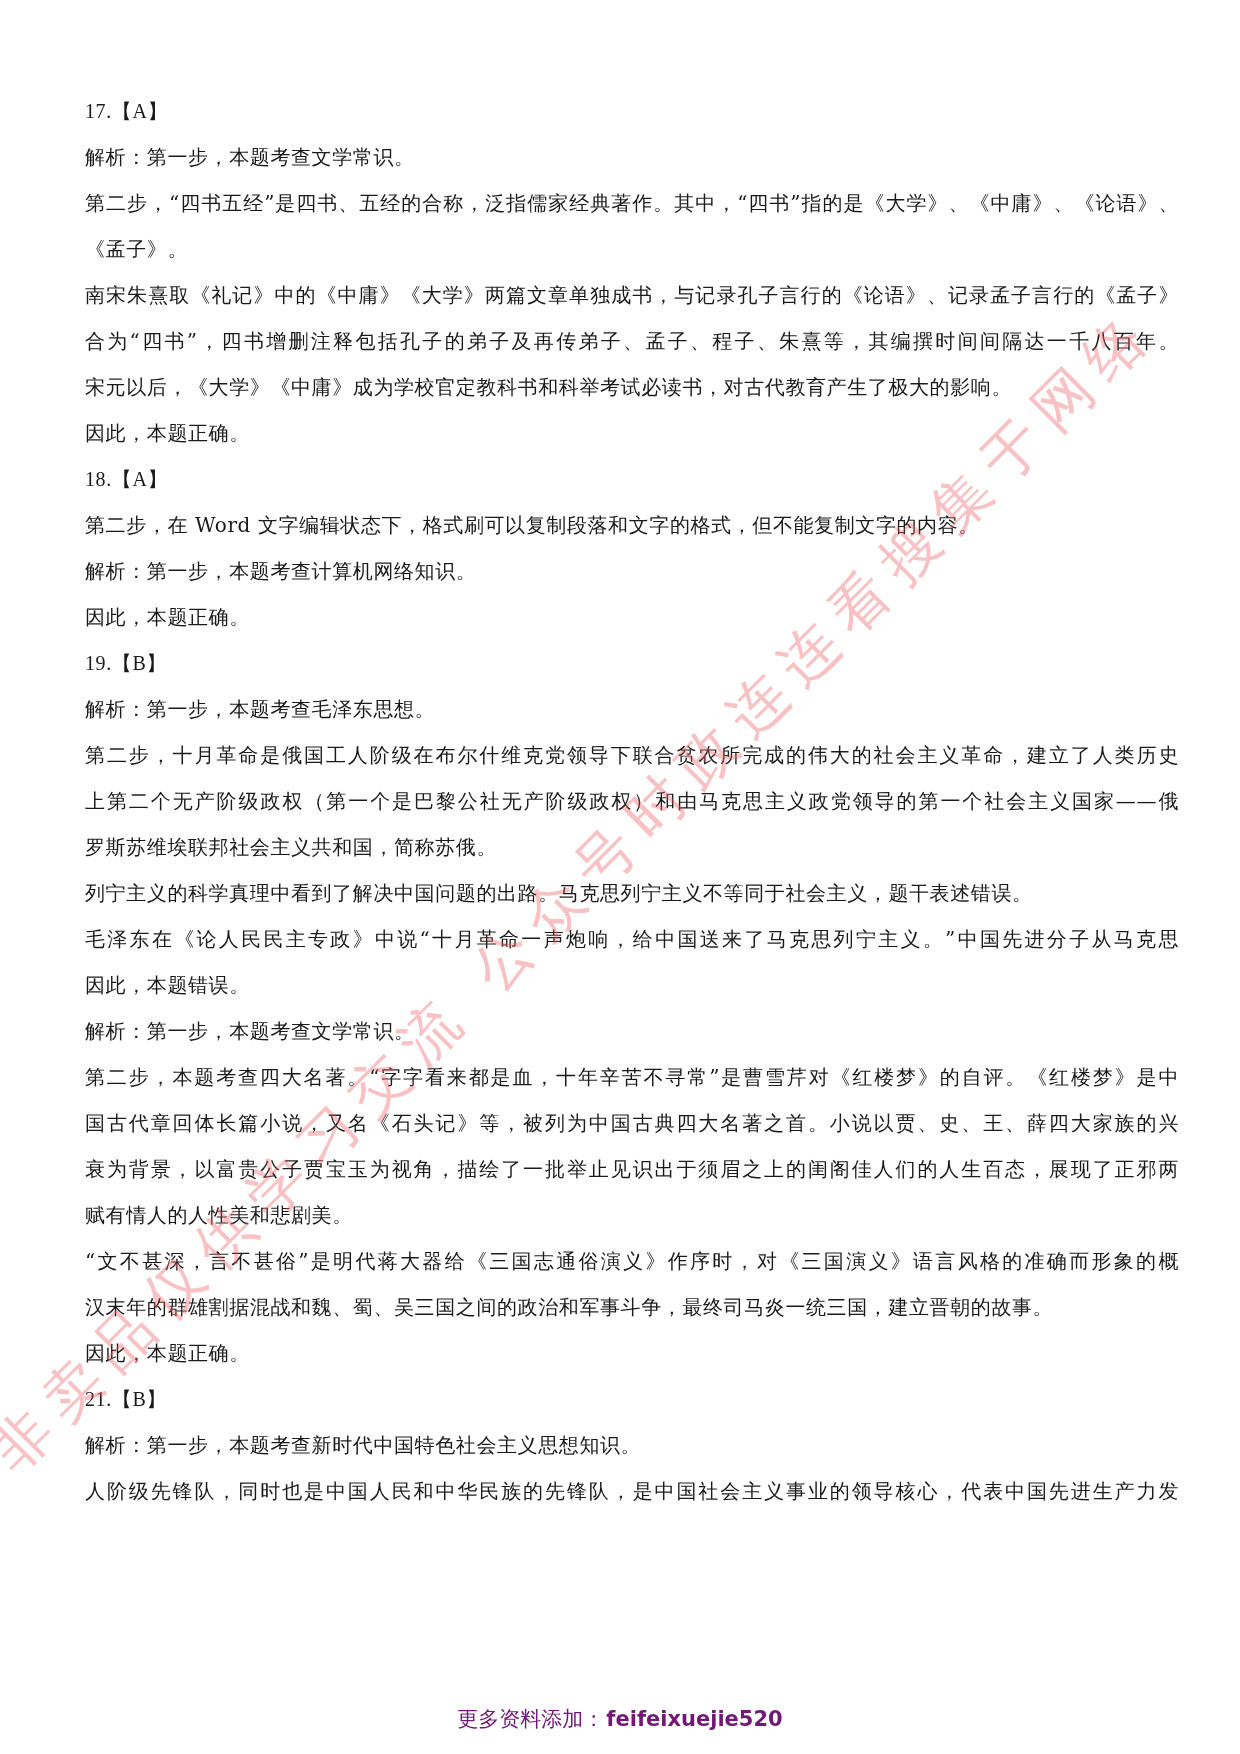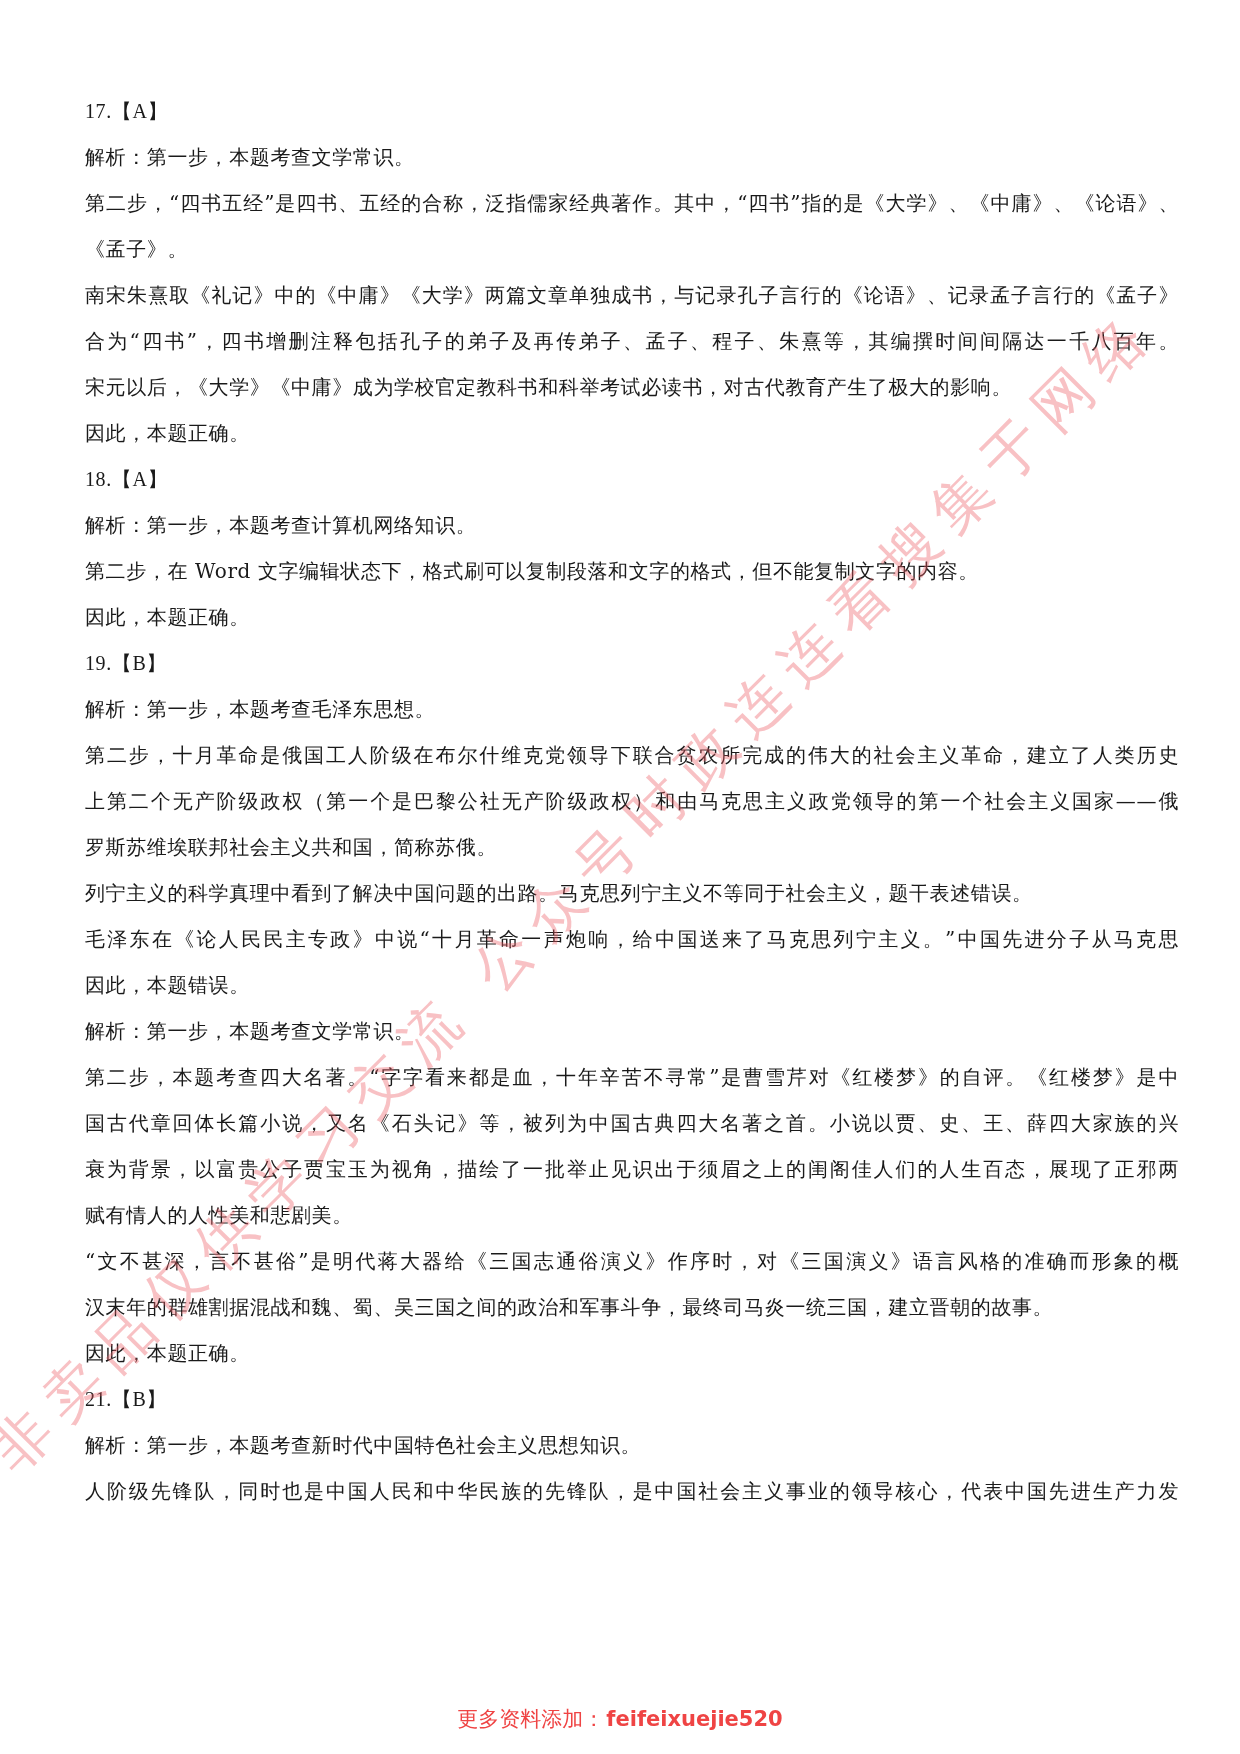--- a/index.html
+++ b/index.html
@@ -63,21 +63,21 @@
       pointer-events: none;
       font-weight: 300;
     }
     .footer {
       position: absolute;
       left: 0;
       width: 1240px;
       top: 1705px;
       text-align: center;
       font-size: 21px;
-      color: #ef4444;
+      color: #701a75;
     }
     .footer .label {
       font-family: "DejaVu Serif", serif;
     }
     .footer .contact {
       font-family: "DejaVu Sans", sans-serif;
       font-weight: bold;
       margin-left: 2px;
     }
   </style>
@@ -88,22 +88,22 @@
   <div class="content" id="content">
       <div class="line qnum">17.【A】</div>
       <div class="line">解析：第一步，本题考查文学常识。</div>
       <div class="line justify">第二步，“四书五经”是四书、五经的合称，泛指儒家经典著作。其中，“四书”指的是《大学》、《中庸》、《论语》、</div>
       <div class="line">《孟子》。</div>
       <div class="line justify">南宋朱熹取《礼记》中的《中庸》《大学》两篇文章单独成书，与记录孔子言行的《论语》、记录孟子言行的《孟子》</div>
       <div class="line justify">合为“四书”，四书增删注释包括孔子的弟子及再传弟子、孟子、程子、朱熹等，其编撰时间间隔达一千八百年。</div>
       <div class="line">宋元以后，《大学》《中庸》成为学校官定教科书和科举考试必读书，对古代教育产生了极大的影响。</div>
       <div class="line">因此，本题正确。</div>
       <div class="line qnum">18.【A】</div>
+      <div class="line">第二步，在 Word 文字编辑状态下，格式刷可以复制段落和文字的格式，但不能复制文字的内容。</div>
       <div class="line">解析：第一步，本题考查计算机网络知识。</div>
-      <div class="line">第二步，在 Word 文字编辑状态下，格式刷可以复制段落和文字的格式，但不能复制文字的内容。</div>
       <div class="line">因此，本题正确。</div>
       <div class="line qnum">19.【B】</div>
       <div class="line">解析：第一步，本题考查毛泽东思想。</div>
       <div class="line justify">第二步，十月革命是俄国工人阶级在布尔什维克党领导下联合贫农所完成的伟大的社会主义革命，建立了人类历史</div>
       <div class="line justify">上第二个无产阶级政权（第一个是巴黎公社无产阶级政权）和由马克思主义政党领导的第一个社会主义国家——俄</div>
       <div class="line">罗斯苏维埃联邦社会主义共和国，简称苏俄。</div>
       <div class="line">列宁主义的科学真理中看到了解决中国问题的出路。马克思列宁主义不等同于社会主义，题干表述错误。</div>
       <div class="line justify">毛泽东在《论人民民主专政》中说“十月革命一声炮响，给中国送来了马克思列宁主义。”中国先进分子从马克思</div>
       <div class="line">因此，本题错误。</div>
       <div class="line">解析：第一步，本题考查文学常识。</div>

